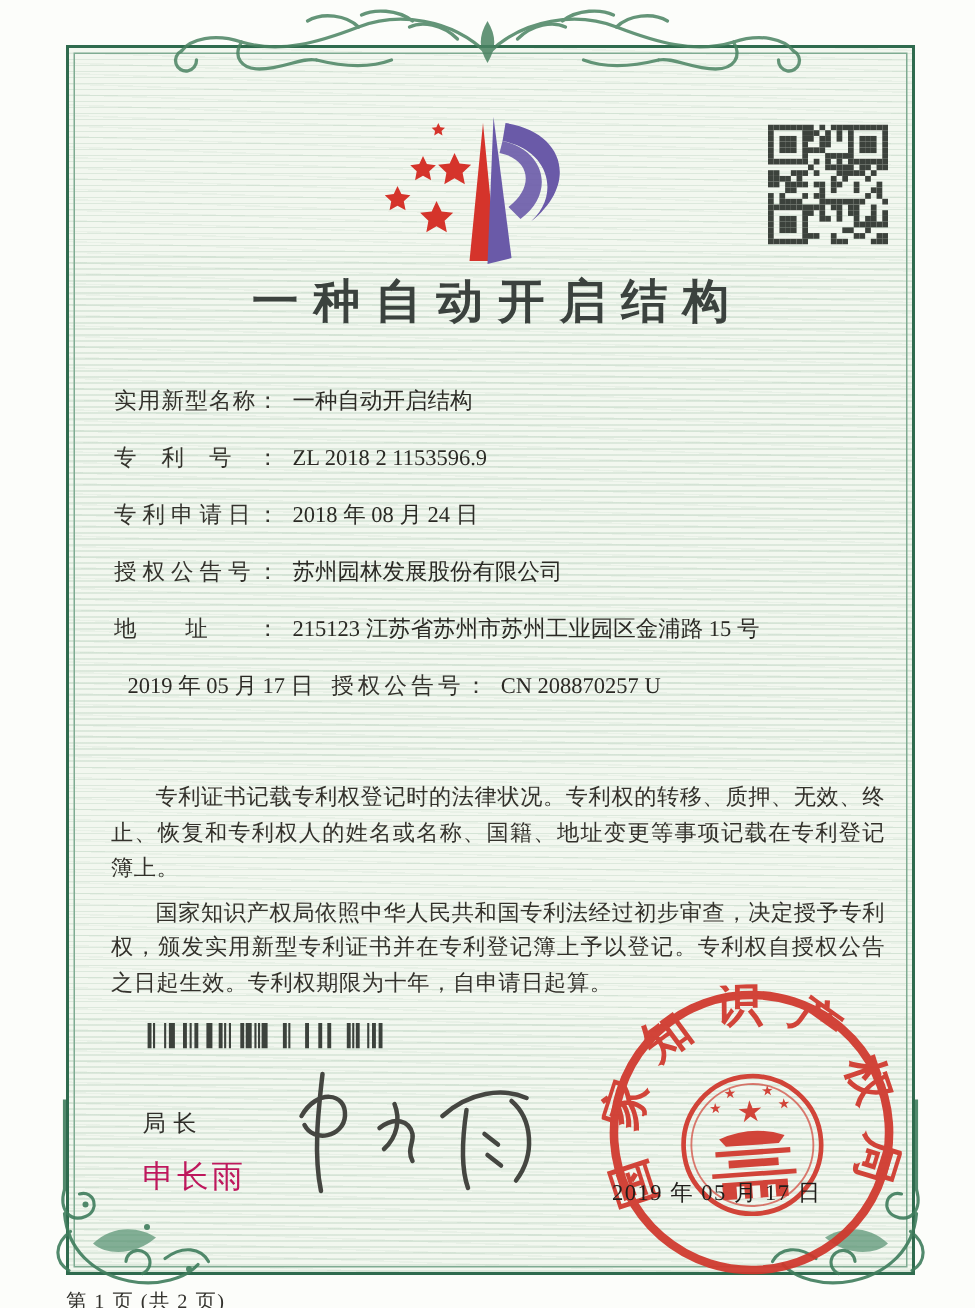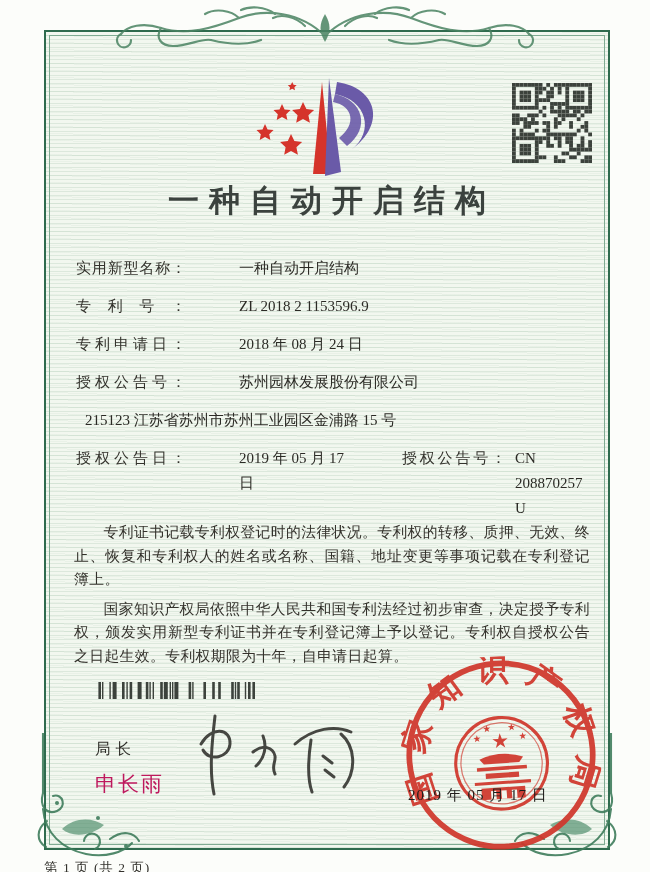--- a/index.html
+++ b/index.html
@@ -15,21 +15,21 @@
       repeating-linear-gradient(2deg, rgba(110,160,125,.07) 0px, rgba(110,160,125,.07) 1px, transparent 1px, transparent 7px);
   }
   .frame-inner{position:absolute;inset:3px;border:1.5px solid #7fab92;}
 
   .abs{position:absolute;}
   .cert-number{left:74px;top:86px;font-size:14.5px;letter-spacing:1.5px;color:#33322d;}
   .title{left:44px;right:40px;top:180px;text-align:center;font-size:31px;font-weight:600;
          letter-spacing:10px;padding-left:10px;color:#3b423e;}
 
   .fields{left:76px;top:256px;right:58px;}
-  .field-row{display:flex;margin-bottom:13px;font-size:15px;line-height:25px;gap:44px;}
+  .field-row{display:flex;margin-bottom:13px;font-size:15px;line-height:25px;}
   .f-label{display:inline-block;width:110px;text-align:justify;text-align-last:justify;flex:none;color:#33322c;}
   .f-value{margin-left:9px;color:#2b2a25;}
   .grant-group2{margin-left:12px;display:flex;}
   .grant-group2 .f-label{width:104px;}
 
   .paragraphs{left:74px;top:521px;width:516px;font-size:14.8px;line-height:23.6px;
       text-align:justify;letter-spacing:.4px;color:#33312b;}
   .paragraphs p{margin:0 0 6px 0;text-indent:2em;}
 
   .barcode{left:94px;top:682px;}
@@ -369,24 +369,24 @@
     </div>
     <div class="field-row">
       <span class="f-label">专利申请日：</span>
       <span class="f-value">2018 年 08 月 24 日</span>
     </div>
     <div class="field-row">
       <span class="f-label">授权公告号：</span>
       <span class="f-value">苏州园林发展股份有限公司</span>
     </div>
     <div class="field-row">
+      <span class="f-label">地址：</span>
       <span class="f-value">215123 江苏省苏州市苏州工业园区金浦路 15 号</span>
     </div>
     <div class="field-row">
-      <span class="f-label">授权公告日：</span>
       <span class="f-value">2019 年 05 月 17 日</span>
       <span class="grant-group2">
         <span class="f-label">授权公告号：</span>
         <span class="f-value">CN 208870257 U</span>
       </span>
     </div>
   </div>
 
   <div class="abs paragraphs">
     <p>专利证书记载专利权登记时的法律状况。专利权的转移、质押、无效、终止、恢复和专利权人的姓名或名称、国籍、地址变更等事项记载在专利登记簿上。</p>

